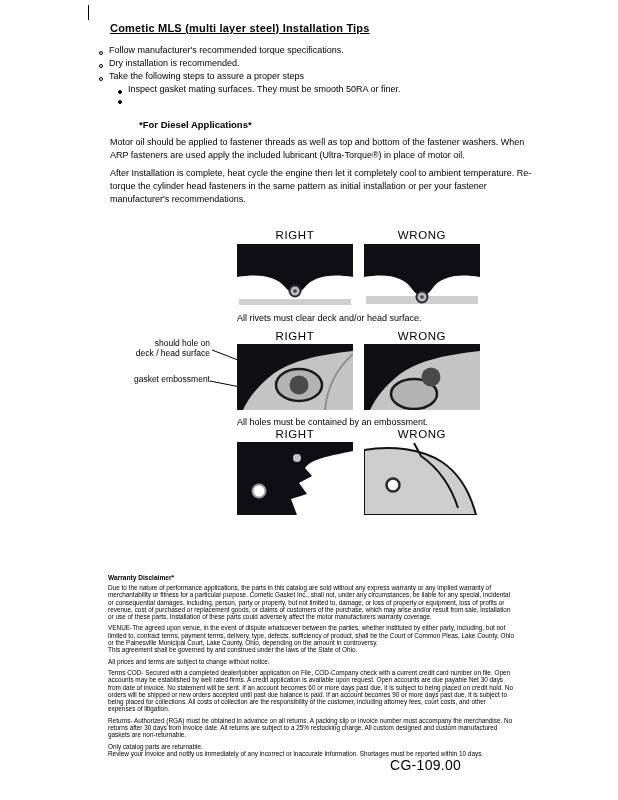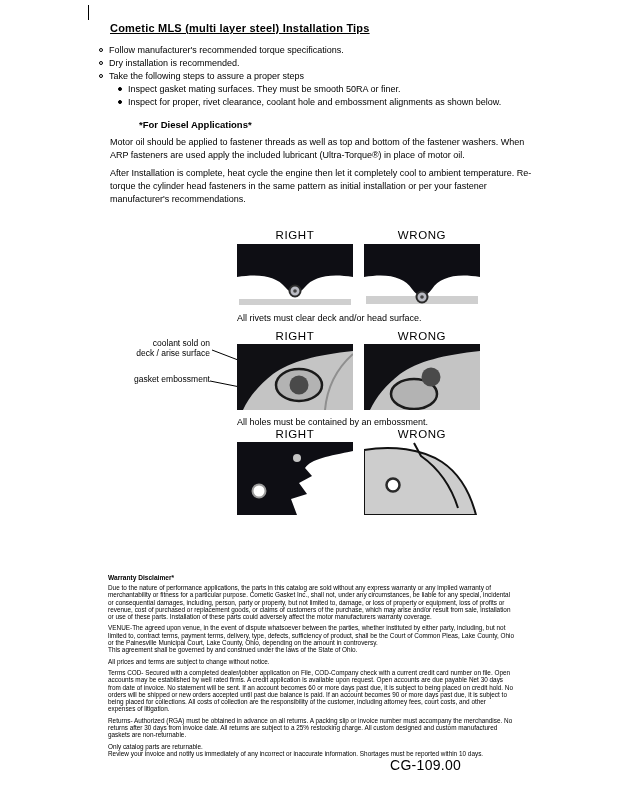--- a/index.html
+++ b/index.html
@@ -10,21 +10,21 @@
     font-family: "Liberation Sans", sans-serif; color: #000; overflow: hidden;
   }
   .crop-mark { position: absolute; left: 88px; top: 5px; width: 1px; height: 15px; background: #000; }
 
   .title {
     position: absolute; left: 110px; top: 22px; margin: 0;
     font-size: 11px; font-weight: bold; text-decoration: underline; letter-spacing: 0.2px;
   }
 
   .bullets { position: absolute; left: 99px; top: 44px; width: 448px; font-size: 9px; line-height: 13px; }
-  .bullet-row { display: flex; align-items: flex-start; }
+  .bullet-row { display: flex; align-items: center; }
   .marker { flex: 0 0 auto; width: 4px; height: 4px; border-radius: 50%; border: 1px solid #000; margin: 4px 6px 0 0; }
   .marker.filled { background: #000; }
   .bullet-row.sub { margin-left: 19px; }
 
   .heading-diesel { position: absolute; left: 110px; top: 119px; font-size: 9.5px; font-weight: bold; margin-left: 29px; }
   .para { position: absolute; left: 110px; width: 434px; font-size: 9px; line-height: 13px; }
   .para-1 { top: 136px; }
   .para-2 { top: 167px; }
   .para-3 { top: 209px; }
 
@@ -77,21 +77,20 @@
     <div class="bullet-row">
       <span class="marker"></span>
       <span>Take the following steps to assure a proper steps</span>
     </div>
     <div class="bullet-row sub">
       <span class="marker filled"></span>
       <span>Inspect gasket mating surfaces.  They must be smooth 50RA or finer.</span>
     </div>
     <div class="bullet-row sub">
       <span class="marker filled"></span>
-      <span>Inspect for proper, rivet clearance, coolant hole and embossment alignments as shown below.</span>
     </div>
   </div>
 
   <div class="heading-diesel">*For Diesel Applications*</div>
   <div class="para para-2">After Installation is complete, heat cycle the engine then let it completely cool to ambient temperature. Re-torque the cylinder head fasteners in the same pattern as initial installation or per your fastener manufacturer's recommendations.</div>
   <div class="para para-1">Motor oil should be applied to fastener threads as well as top and bottom of the fastener washers. When ARP fasteners are used apply the included lubricant (Ultra-Torque®) in place of motor oil.</div>
 
   <div class="dlabel lbl-r1">RIGHT</div>
   <div class="dlabel lbl-w1">WRONG</div>
   <div class="dimg img-r1">
@@ -109,22 +108,22 @@
       <rect x="2" y="52" width="112" height="8" fill="#cfcfcf"></rect>
       <path d="M0,0 H116 V33 C92,29 76,33 68,45 Q63,52 58,52 Q53,52 48,45 C40,33 24,29 0,33 Z" fill="#0e0e14"></path>
       <circle cx="58" cy="53" r="5.5" fill="#b9bac2" stroke="#2a2a2a" stroke-width="2"></circle>
       <circle cx="58" cy="53" r="1.8" fill="#444444"></circle>
     </svg>
   </div>
   <div class="caption cap-1">All rivets must clear deck and/or head surface.</div>
 
   <div class="dlabel lbl-r2">RIGHT</div>
   <div class="dlabel lbl-w2">WRONG</div>
-  <div class="ann ann-1a">coolant sold on</div>
-  <div class="ann ann-1b">deck / arise surface</div>
+  <div class="ann ann-1a">should hole on</div>
+  <div class="ann ann-1b">deck / head surface</div>
   <div class="ann ann-2">gasket embossment</div>
   <svg class="pointer-lines" width="92" height="58" viewBox="0 0 92 58">
     <line x1="2" y1="8" x2="88" y2="41" stroke="#000" stroke-width="1"></line>
     <line x1="0" y1="39" x2="70" y2="53" stroke="#000" stroke-width="1"></line>
   </svg>
   <div class="dimg img-r2">
     <svg viewBox="0 0 116 66">
       <rect width="116" height="66" fill="#c4c4c4"></rect>
       <path d="M0,0 H116 V7 C80,11 54,17 36,30 C22,41 12,53 6,66 H0 Z" fill="#101014"></path>
       <path d="M116,10 C98,26 90,44 88,66" stroke="#8f8f8f" stroke-width="2" fill="none"></path>

